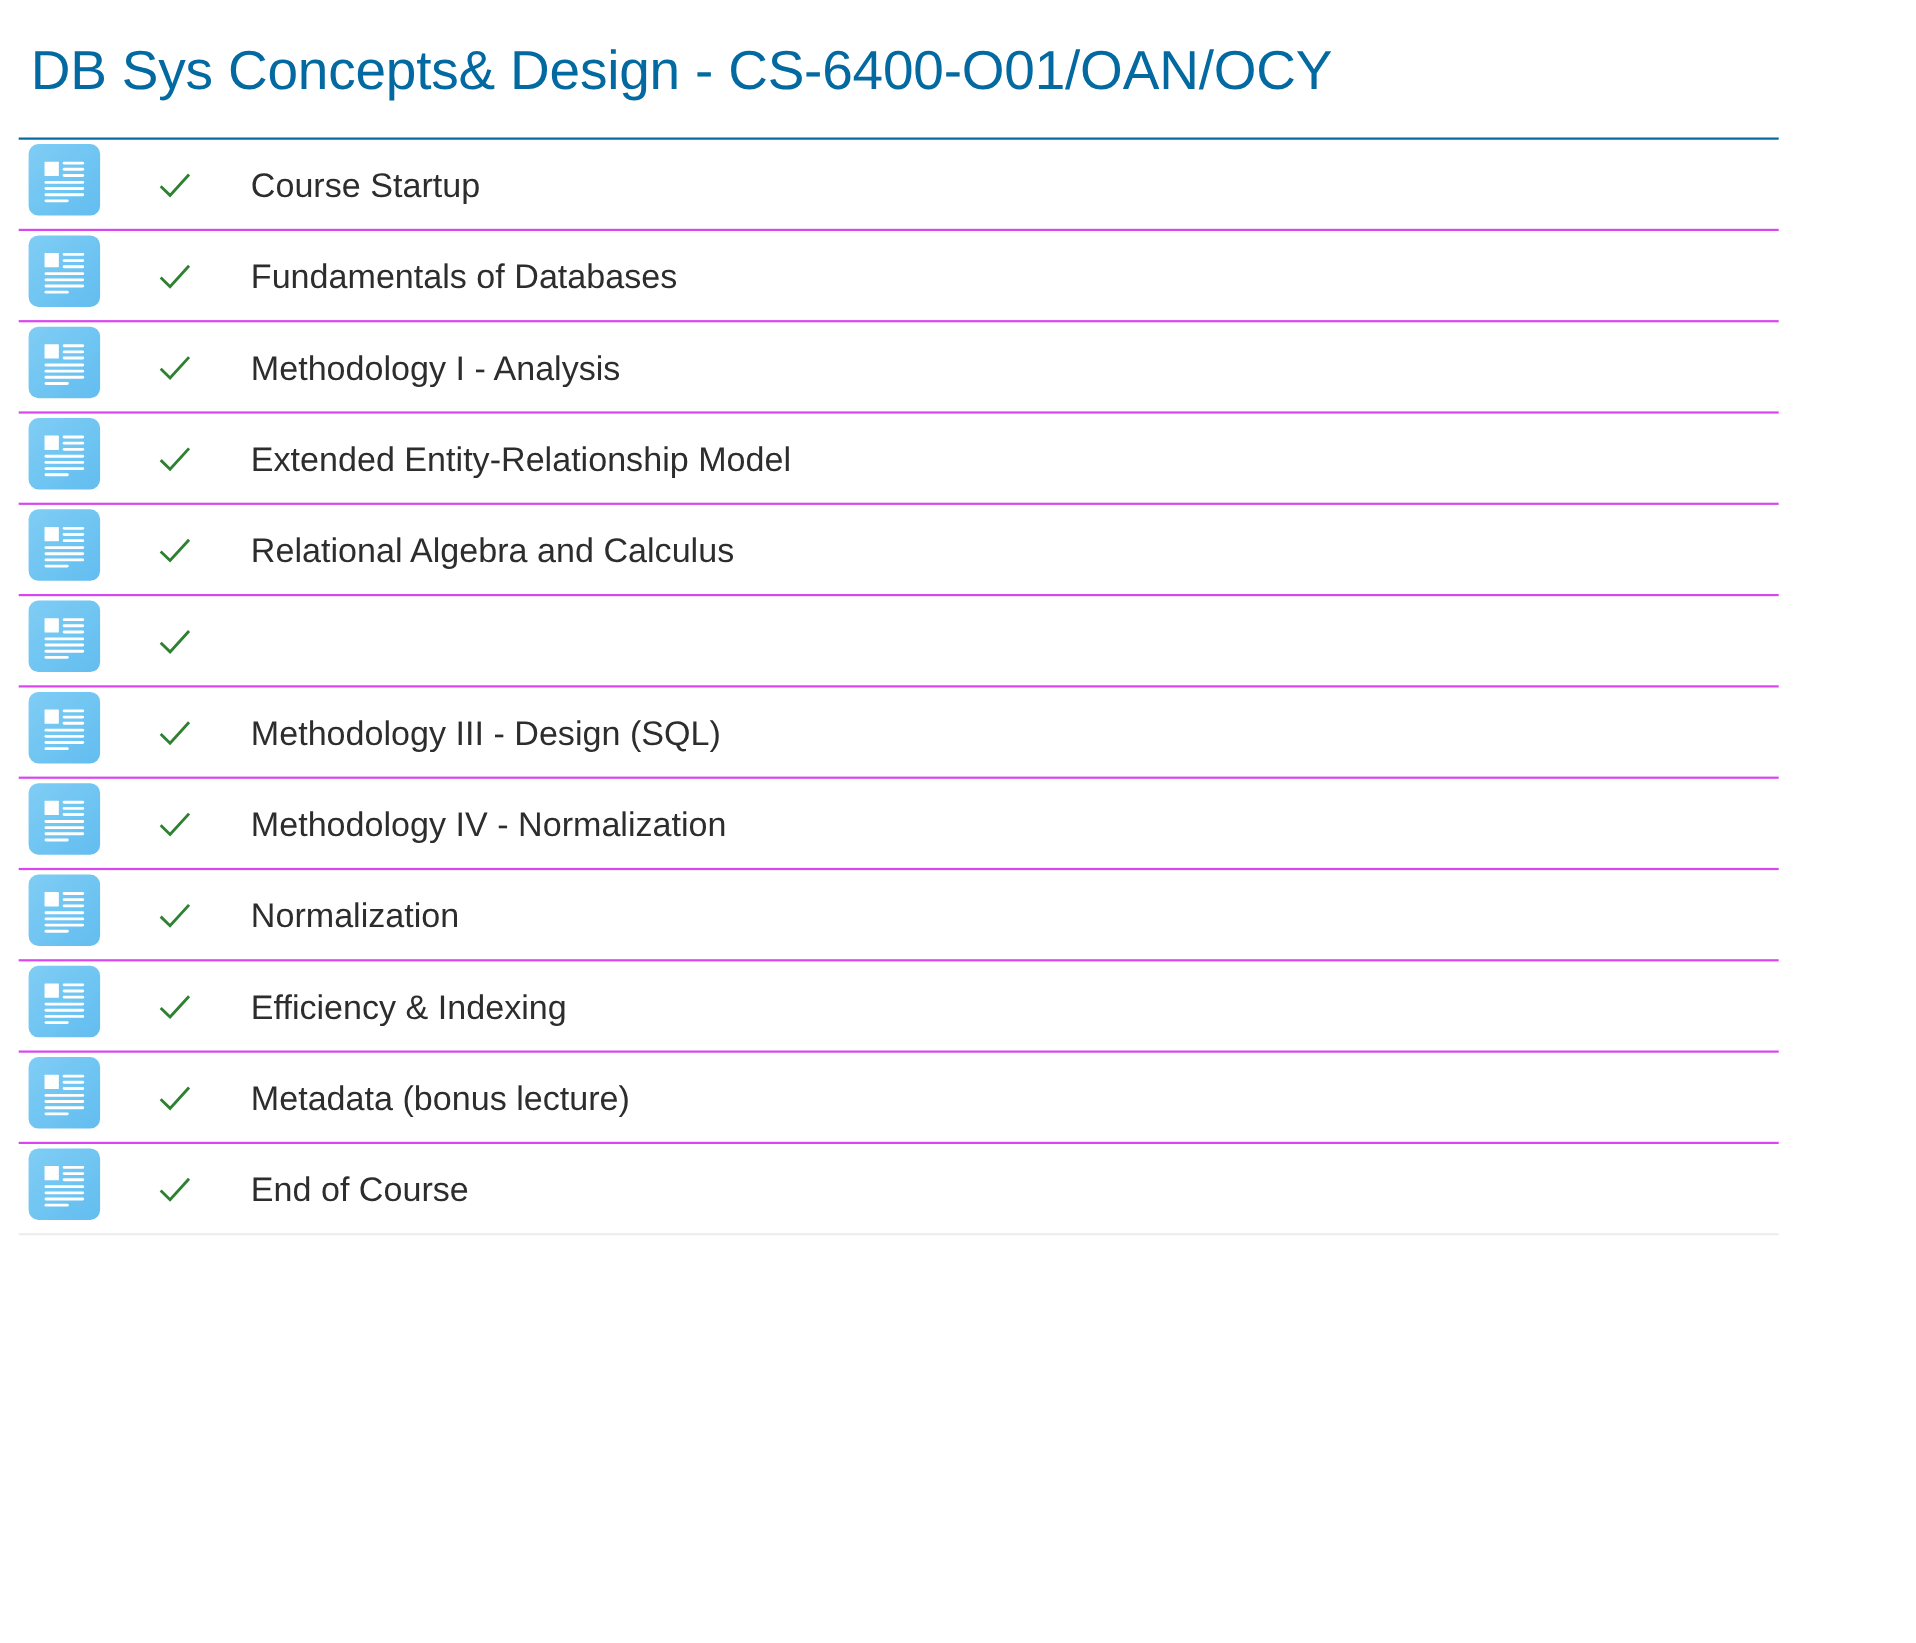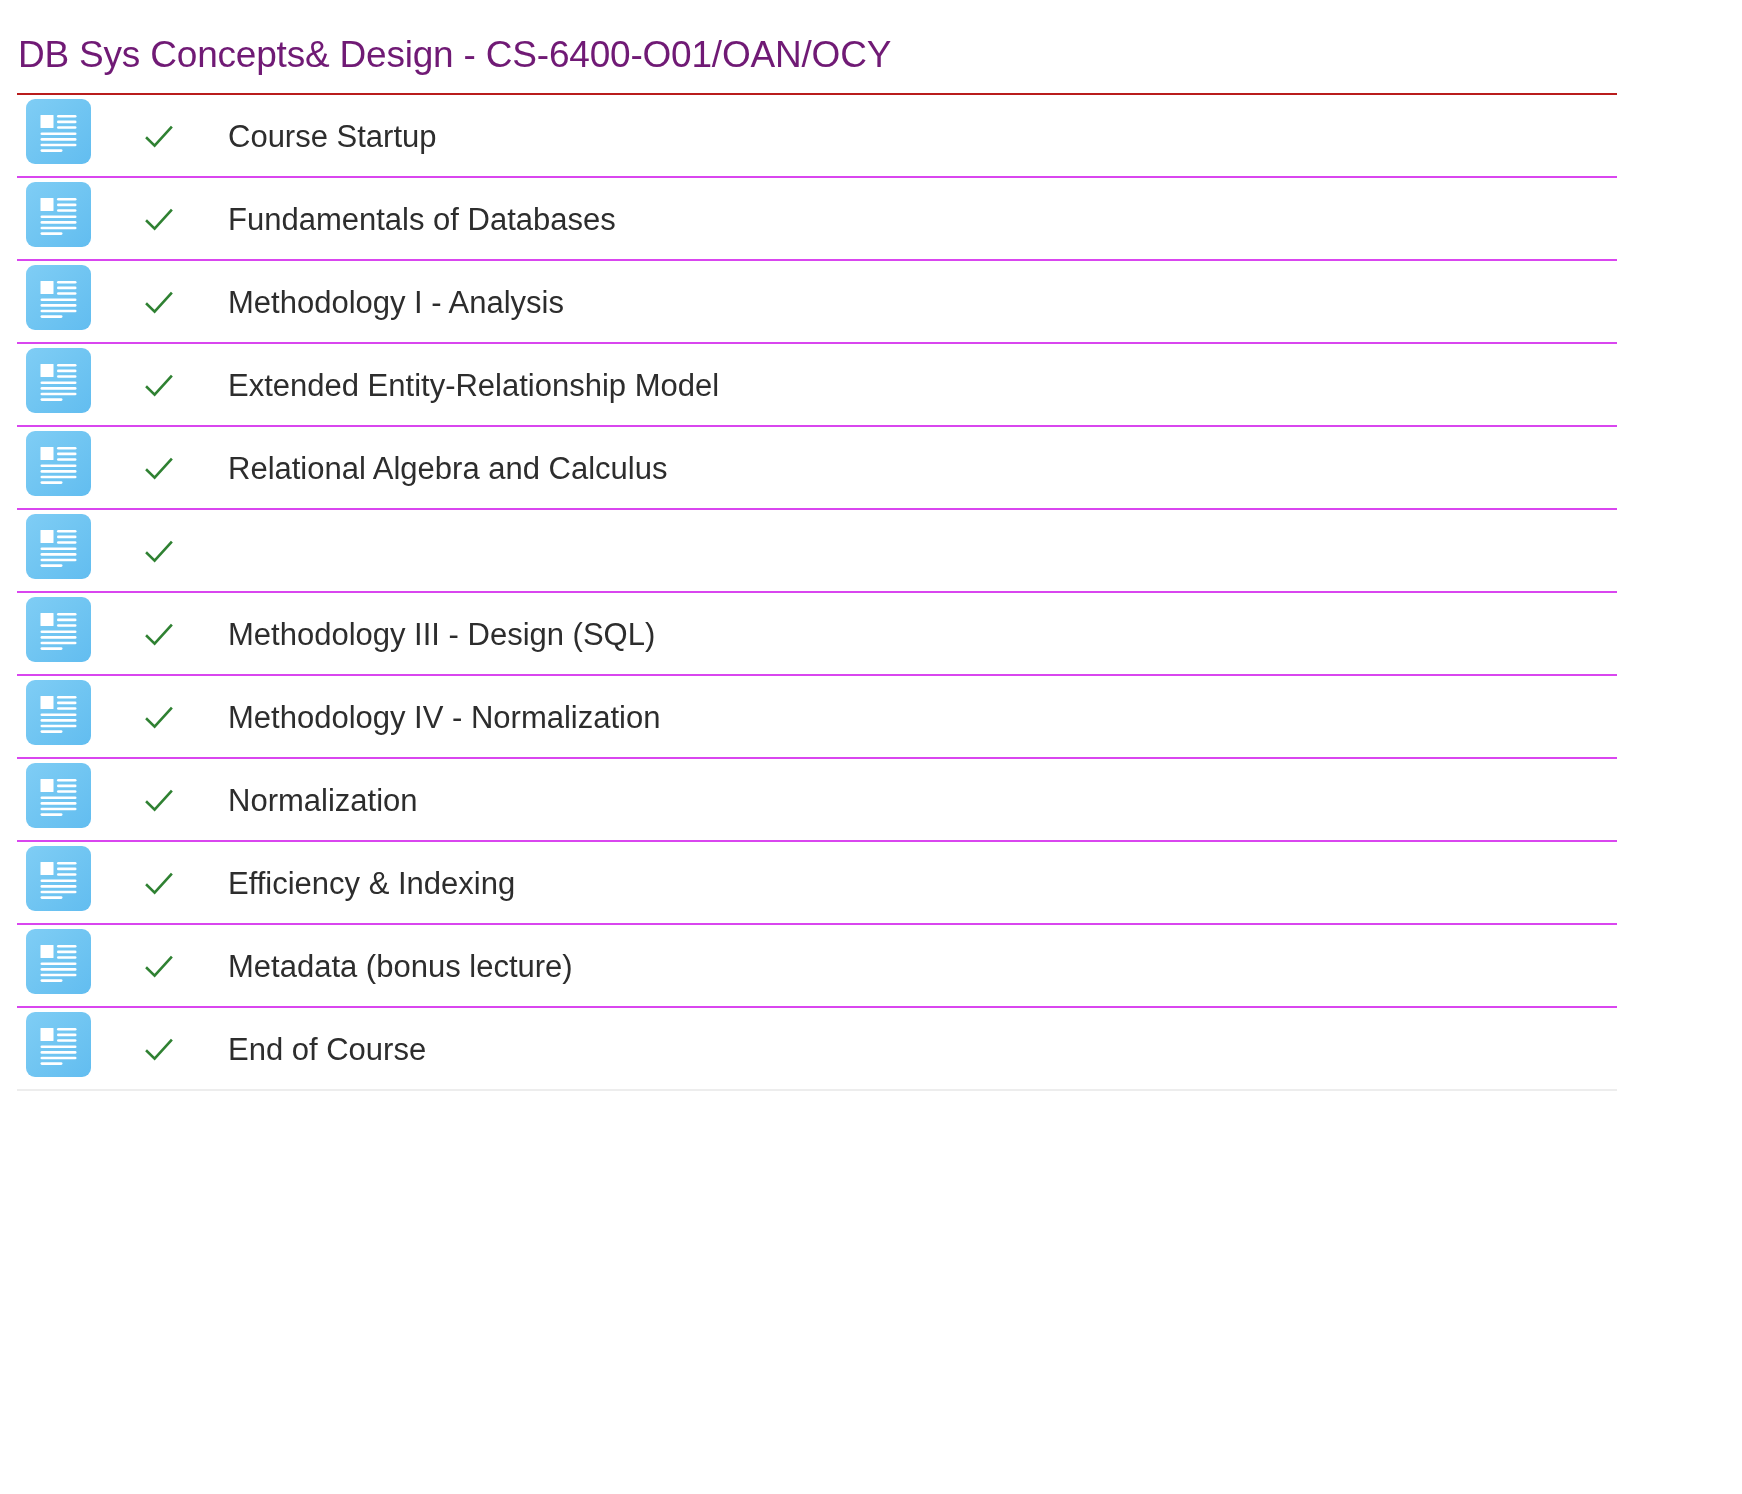--- a/index.html
+++ b/index.html
@@ -19,26 +19,26 @@
   .page {
     position: relative;
     width: 1742px;
     height: 1494px;
     box-sizing: border-box;
   }
 
   
   .page-title {
     position: absolute;
-    left: 18px;
+    left: 28px;
     top: 2px;
-    font-size: 37px;
+    font-size: 50px;
     font-weight: 400;
     line-height: 56px;
-    color: #701a75;
+    color: #0369a1;
     letter-spacing: -0.2px;
     white-space: nowrap;
   }
 
   
   .module-list {
     position: absolute;
     left: 0;
     top: 93px;
     width: 1742px;
@@ -48,21 +48,22 @@
     position: relative;
     box-sizing: border-box;
     height: 83px;
     border-top: 2px solid #d946ef;
     background: #ffffff;
     display: block;
     margin-left: 17px;
     margin-right: 125px;
   }
   .module-row:first-child {
-    border-top: 2px solid #b91c1c;
+    border-top: 2px solid #0369a1;
+    margin-top: 32px;
   }
   .list-end-rule {
     height: 0;
     border-top: 2px solid #ededed;
     margin-left: 17px;
     margin-right: 125px;
   }
 
   .row-inner {
     position: absolute;

